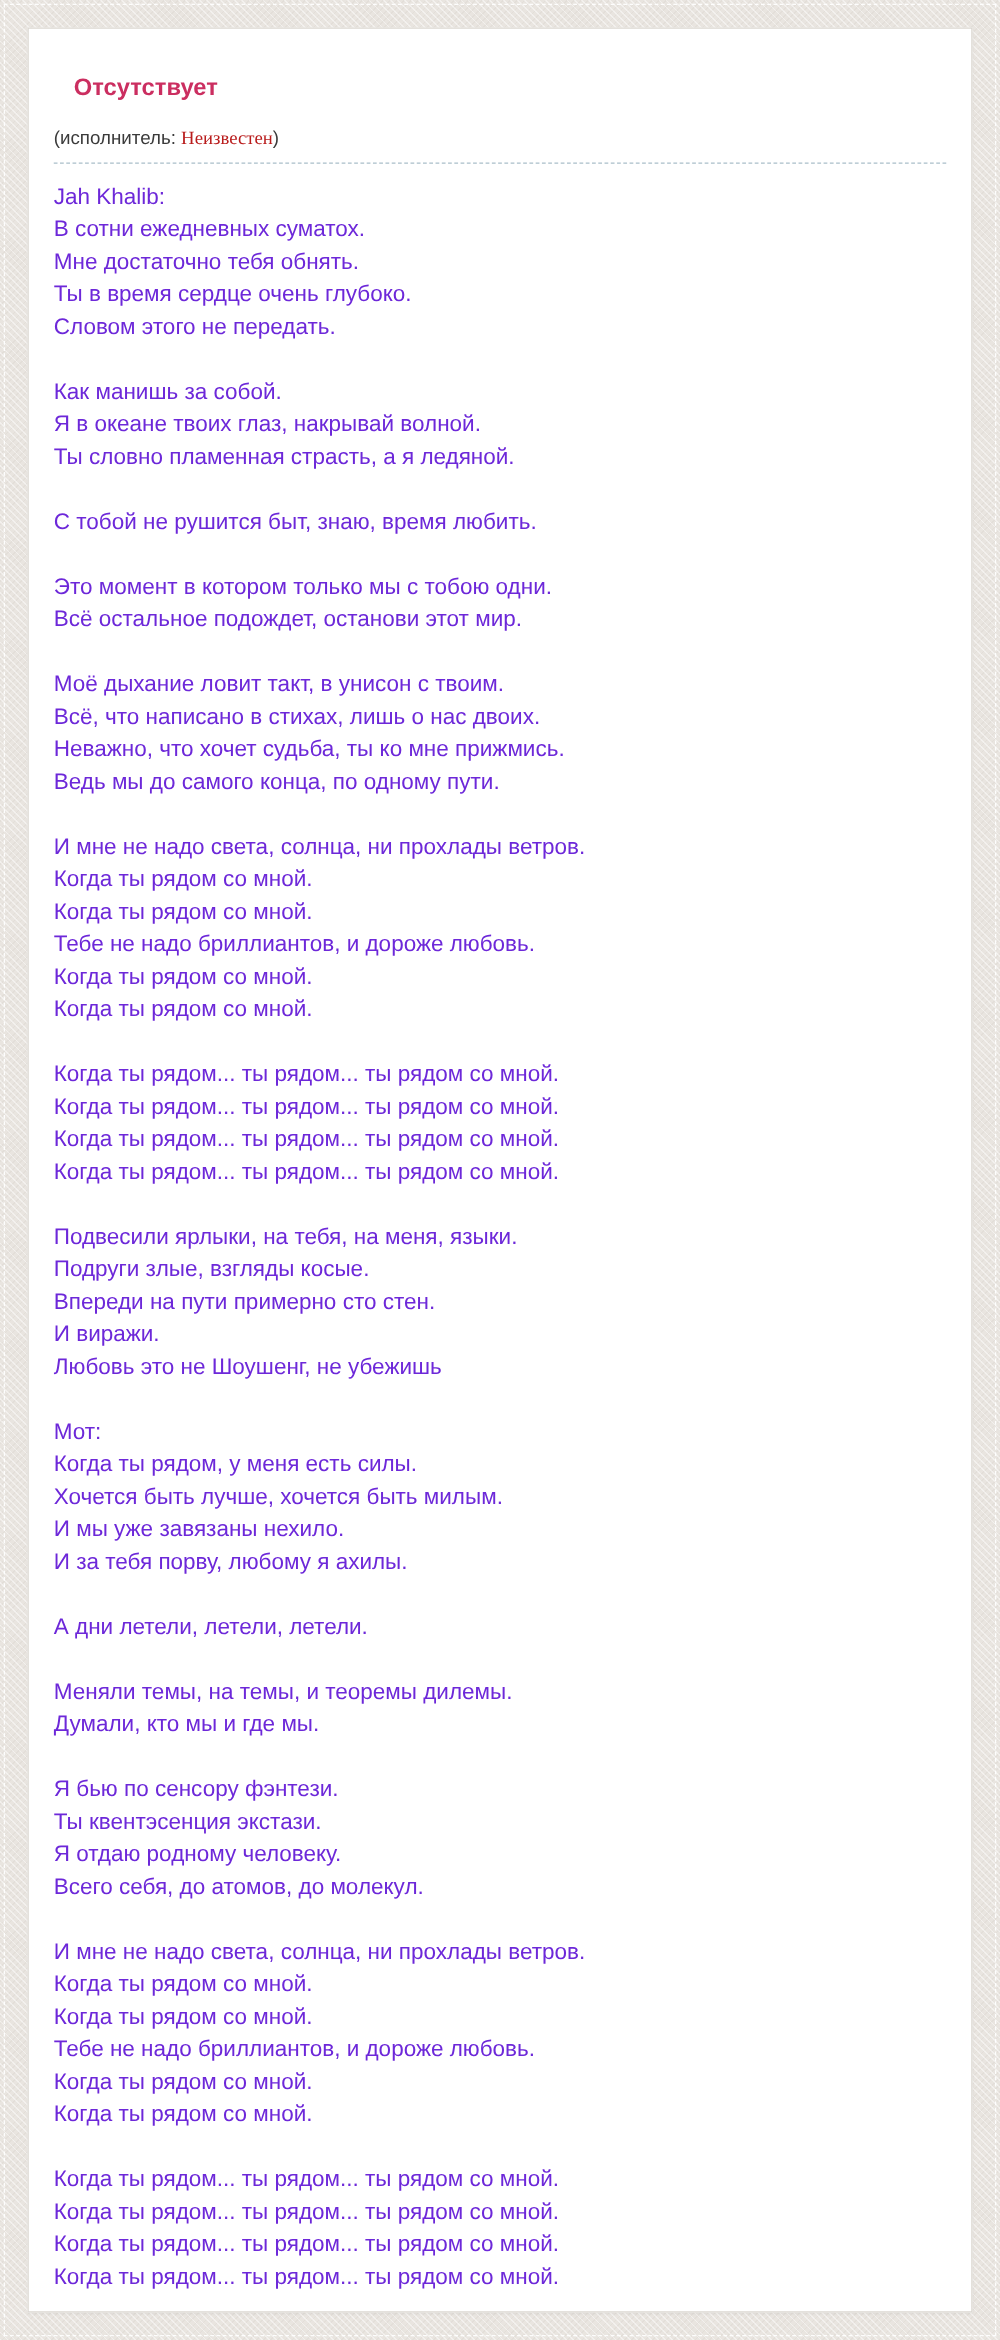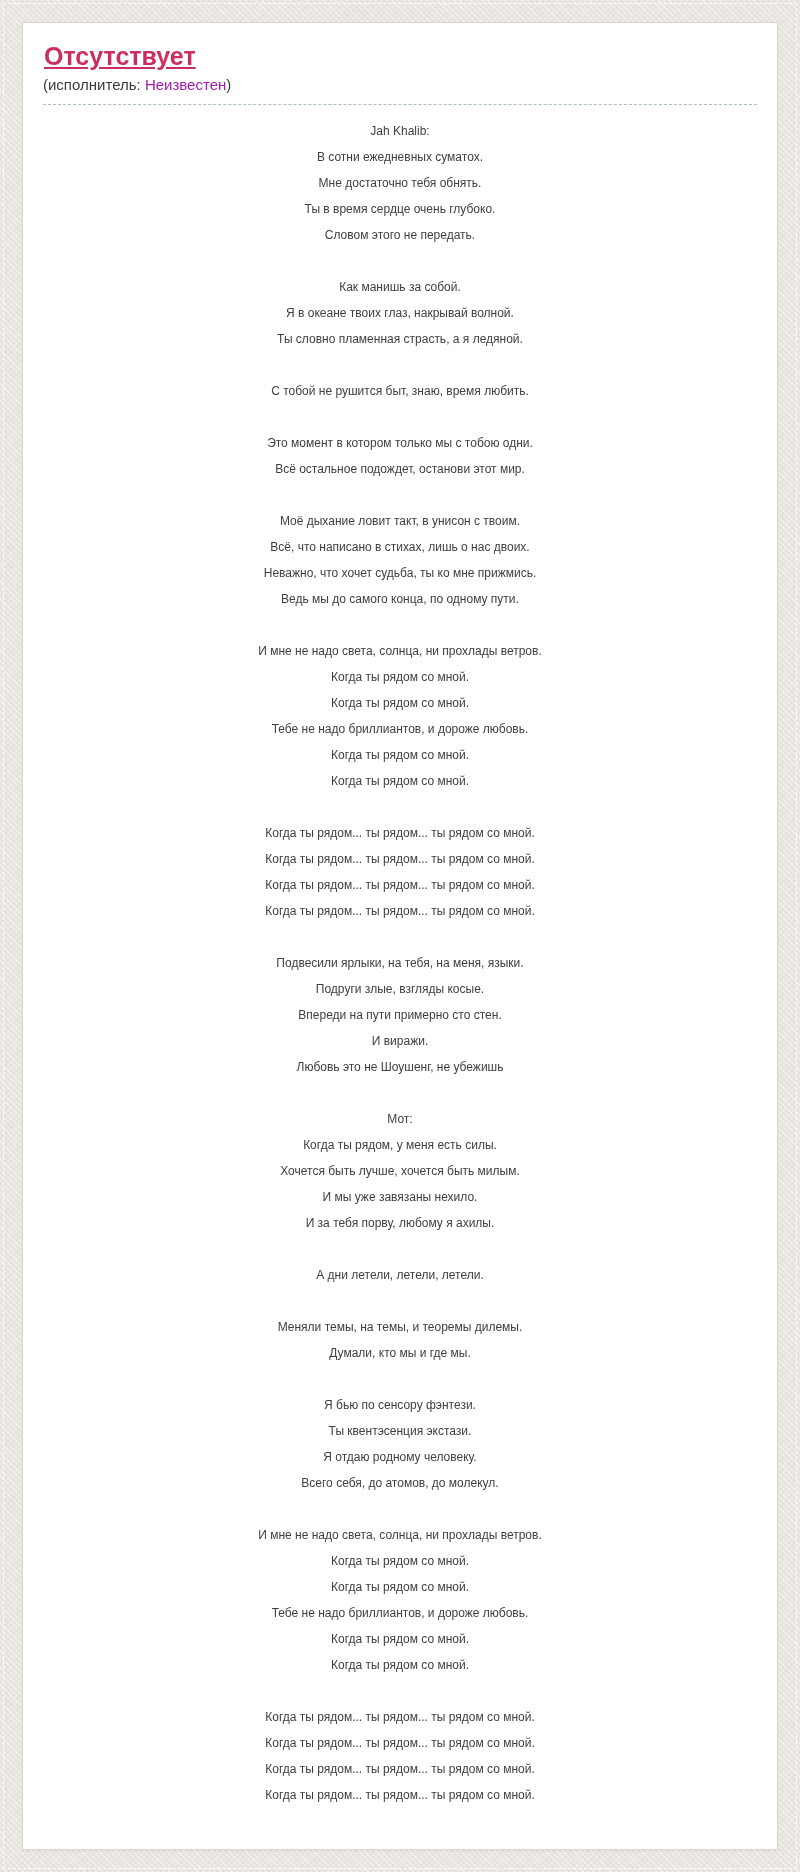--- a/index.html
+++ b/index.html
@@ -32,63 +32,61 @@
     width: 756px;
     height: 1828px;
     box-sizing: border-box;
     background: #ffffff;
     border: 1px solid #dbd7d1;
     box-shadow: 0 1px 2px rgba(0,0,0,0.05);
     padding: 18px 20px 20px 20px;
     z-index: 1;
   }
   .song-title {
-    margin: 1px;
-    font-size: 25px;
+    margin: 16px;
+    font-size: 19px;
     line-height: 28px;
     font-weight: 700;
     letter-spacing: 0;
-    text-decoration: underline;
   }
   .artist-line {
     margin-top: 5px;
     font-size: 15px;
     line-height: 20px;
     color: #3b3b3b;
     padding-bottom: 9px;
     border-bottom: 1px dashed #a9bec9;
   }
   .artist-link {
     text-decoration: none;
     cursor: pointer;
   }
   .lyrics {
     margin-top: 13px;
-    font-size: 12px;
+    font-size: 18px;
     line-height: 26px;
-    color: #404040;
-    text-align: center;
+    color: #6d28d9;
   }
   .stanza {
     margin: 0 0 26px 0;
   }
   .stanza:last-child {
     margin-bottom: 0;
   }
 </style>
 </head>
 <body>
 
 <div class="page-frame"></div>
 
 <div class="card">
   <div>
     <h1 class="song-title" style="color: rgb(203, 46, 96);">Отсутствует</h1>
     <div class="artist-line">
-      <span>(исполнитель: </span><a class="artist-link" style="color: #a21caf;">Неизвестен</a><span>)</span>
+      <span>(исполнитель: </span><a class="artist-link" style="color: #b91c1c; font-family: Liberation Serif, serif;">Неизвестен</a><span>)</span>
     </div>
   </div>
   <div class="lyrics">
       <div class="stanza"><span>Jah Khalib:</span><br><span>В сотни ежедневных суматох.</span><br><span>Мне достаточно тебя обнять.</span><br><span>Ты в время сердце очень глубоко.</span><br><span>Словом этого не передать.</span></div>
       <div class="stanza"><span>Как манишь за собой.</span><br><span>Я в океане твоих глаз, накрывай волной.</span><br><span>Ты словно пламенная страсть, а я ледяной.</span><br></div>
       <div class="stanza"><span>С тобой не рушится быт, знаю, время любить.</span><br><br><span>Это момент в котором только мы с тобою одни.</span><br><span>Всё остальное подождет, останови этот мир.</span></div>
       <div class="stanza"><span>Моё дыхание ловит такт, в унисон с твоим.</span><br><span>Всё, что написано в стихах, лишь о нас двоих.</span><br><span>Неважно, что хочет судьба, ты ко мне прижмись.</span><br><span>Ведь мы до самого конца, по одному пути.</span></div>
       <div class="stanza"><span>И мне не надо света, солнца, ни прохлады ветров.</span><br><span>Когда ты рядом со мной.</span><br><span>Когда ты рядом со мной.</span><br><span>Тебе не надо бриллиантов, и дороже любовь.</span><br><span>Когда ты рядом со мной.</span><br><span>Когда ты рядом со мной.</span></div>
       <div class="stanza"><span>Когда ты рядом... ты рядом... ты рядом со мной.</span><br><span>Когда ты рядом... ты рядом... ты рядом со мной.</span><br><span>Когда ты рядом... ты рядом... ты рядом со мной.</span><br><span>Когда ты рядом... ты рядом... ты рядом со мной.</span></div>
       <div class="stanza"><span>Подвесили ярлыки, на тебя, на меня, языки.</span><br><span>Подруги злые, взгляды косые.</span><br><span>Впереди на пути примерно сто стен.</span><br><span>И виражи.</span><br><span>Любовь это не Шоушенг, не убежишь</span></div>

